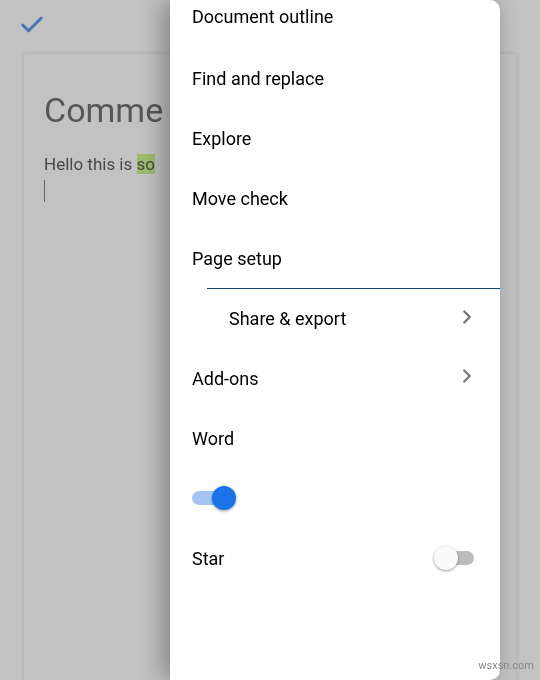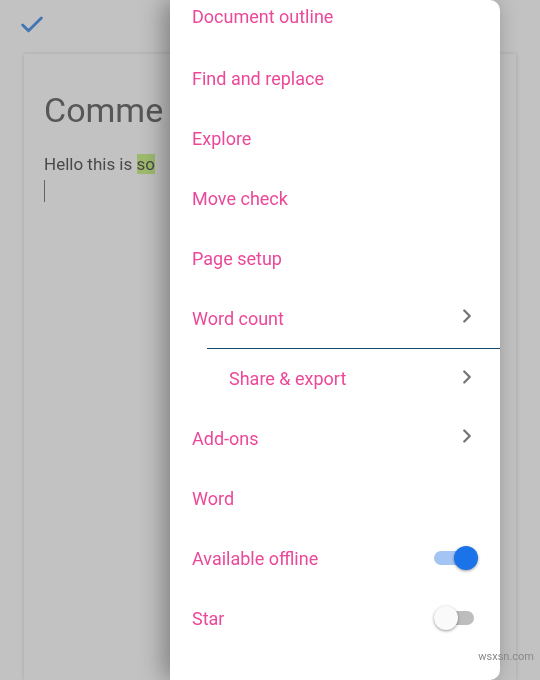--- a/index.html
+++ b/index.html
@@ -69,21 +69,21 @@
       z-index: 10;
       overflow: hidden;
     }
     .menu-item {
       display: flex;
       align-items: center;
       justify-content: space-between;
       padding: 0 22px;
       height: 60px;
       font-size: 18px;
-      color: #ec4899;
+      color: #000000;
     }
     .menu .menu-item:first-child { height: 48px; align-items: flex-start; padding-top: 6px;}
     .divider {
       border-top: 1px solid #0c4a6e;
       margin-left: 37px;
     }
     .chev svg { width: 22px; height: 22px; }
     .toggle {
       width: 44px;
       height: 24px;
@@ -101,21 +101,21 @@
       width: 24px; height: 24px;
       border-radius: 50%;
       box-shadow: 0 1px 3px rgba(0,0,0,0.4);
     }
     .toggle.on .toggle-track { background: #a4c5f4; }
     .toggle.on .toggle-knob { background: #1a73e8; right: 0; }
     .toggle.off .toggle-track { background: #bdbdbd; }
     .toggle.off .toggle-knob { background: #fafafa; left: 0; }
     .watermark {
       position: absolute;
-      bottom: 17px; right: 6px;
+      bottom: 8px; right: 6px;
       font-size: 11px;
       color: #888;
       z-index: 20;
     }
   </style>
 </head>
 <body>
 
 <div class="topbar">
   <span class="check-icon">
@@ -146,49 +146,40 @@
   </div>
   <div class="menu-item">
     <span>Explore</span>
   </div>
   <div class="menu-item">
     <span>Move check</span>
   </div>
   <div class="menu-item">
     <span>Page setup</span>
   </div>
-  <div class="menu-item">
-    <span>Word count</span>
-    <span class="chev">
-      <svg viewBox="0 0 24 24" fill="none" stroke="#757575" stroke-width="2.5" stroke-linecap="round" stroke-linejoin="round">
-          <polyline points="9 6 15 12 9 18"></polyline>
-        </svg>
-    </span>
-  </div>
   <div class="menu-item divider">
     <span>Share &amp; export</span>
     <span class="chev">
       <svg viewBox="0 0 24 24" fill="none" stroke="#757575" stroke-width="2.5" stroke-linecap="round" stroke-linejoin="round">
           <polyline points="9 6 15 12 9 18"></polyline>
         </svg>
     </span>
   </div>
   <div class="menu-item">
     <span>Add-ons</span>
     <span class="chev">
       <svg viewBox="0 0 24 24" fill="none" stroke="#757575" stroke-width="2.5" stroke-linecap="round" stroke-linejoin="round">
           <polyline points="9 6 15 12 9 18"></polyline>
         </svg>
     </span>
   </div>
   <div class="menu-item">
     <span>Word</span>
   </div>
   <div class="menu-item">
-    <span>Available offline</span>
     <span class="toggle on">
       <span class="toggle-track"></span>
       <span class="toggle-knob"></span>
     </span>
   </div>
   <div class="menu-item">
     <span>Star</span>
     <span class="toggle off">
       <span class="toggle-track"></span>
       <span class="toggle-knob"></span>

